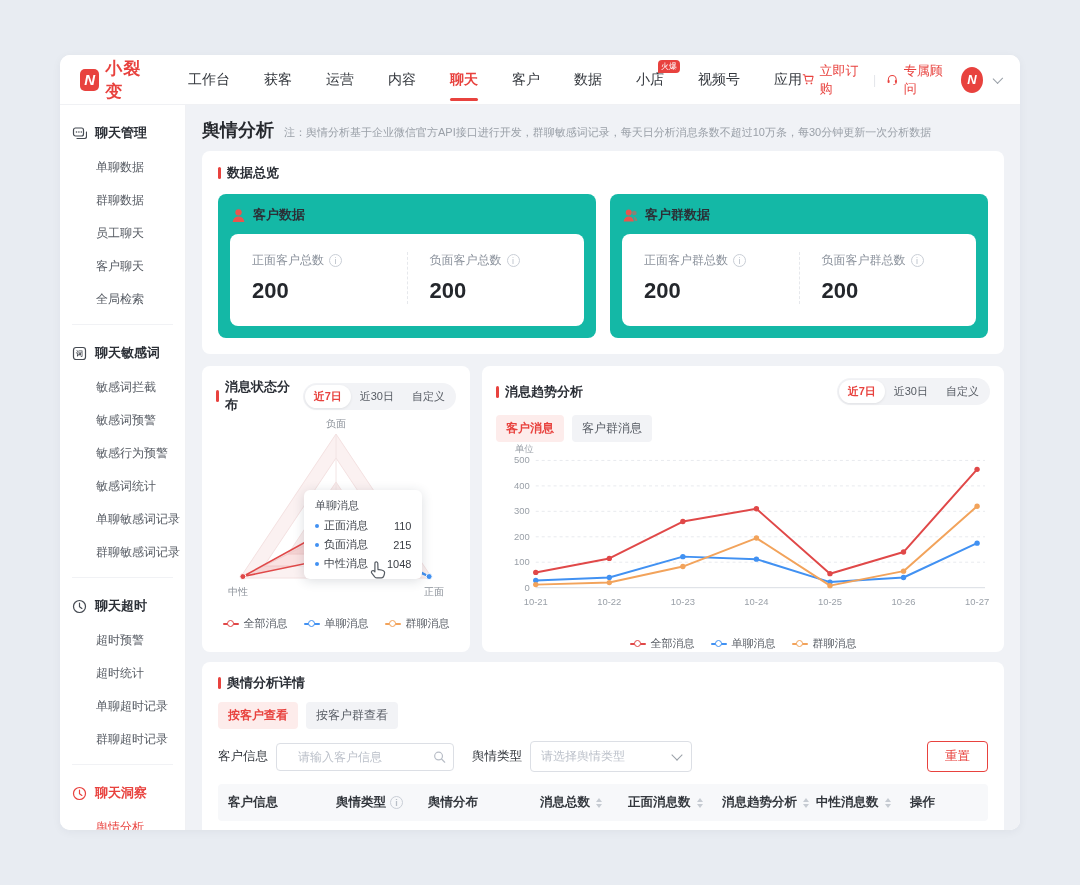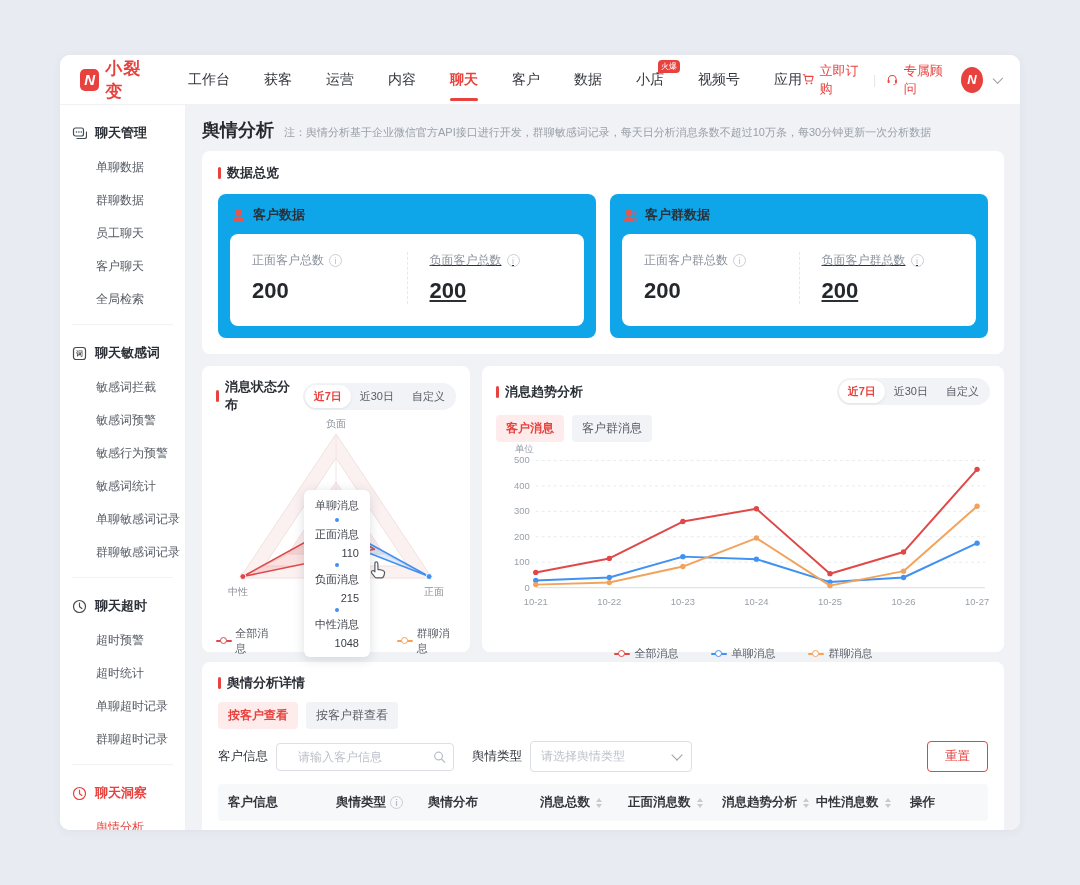--- a/index.html
+++ b/index.html
@@ -54,53 +54,53 @@
   .page-head { display:flex; align-items:baseline; gap:10px; margin-bottom:9px; }
   .page-title { font-size:18px; font-weight:bold; color:#26292e; }
   .page-note { font-size:11px; color:#9aa0a8; }
   
   .card { background:#fff; border-radius:8px; }
   .sec-title { display:flex; align-items:center; gap:6px; font-size:13px; font-weight:bold; color:#2b2f36; }
   .sec-bar { width:3px; height:12px; border-radius:2px; background:#e8423e; }
   
   .overview { padding:13px 16px 16px; margin-bottom:12px; }
   .ov-groups { display:flex; gap:14px; margin-top:12px; }
-  .ov-group { flex:1; background:#0ea5e9; border-radius:8px; padding:12px; }
+  .ov-group { flex:1; background:#14b8a6; border-radius:8px; padding:12px; }
   .ov-group-title { display:flex; align-items:center; gap:7px; font-size:13px; font-weight:bold; color:#2b2f36; }
   .ov-inner { background:#fff; border-radius:8px; margin-top:10px; padding:18px 0 22px; display:flex; }
   .ov-stat { flex:1; padding:0 22px; }
-  .ov-stat + .ov-stat { border-left:1px dashed #e6e8ec;text-decoration:underline; }
+  .ov-stat + .ov-stat { border-left:1px dashed #e6e8ec; }
   .ov-label { font-size:12px; color:#8b929c; display:flex; align-items:center; gap:5px; }
   .ov-value { font-size:22px; font-weight:bold; color:#24272c; margin-top:9px; }
   .info-i { width:13px; height:13px; border:1px solid #c9ced6; border-radius:50%; color:#b9bfc8;
     font-size:9px; display:inline-flex; align-items:center; justify-content:center; font-style:normal; }
   
   .charts-row { display:flex; gap:12px; margin-bottom:10px; height:286px; }
   .chart-card { padding:12px 14px; }
   .chart-card.left { width:268px; flex:0 0 268px; }
   .chart-card.right { flex:1; min-width:0; }
   .chart-head { display:flex; align-items:center; justify-content:space-between; }
   .seg { display:flex; background:#f2f3f6; border-radius:14px; padding:2px; font-size:11px; color:#565b63; }
   .seg-item { padding:4px 9px; border-radius:12px; cursor:pointer; white-space:nowrap; }
   .seg-item.active { background:#fff; color:#e8423e; font-weight:bold; box-shadow:0 1px 3px rgba(0,0,0,.08); }
   .pill-tabs { display:flex; gap:8px; margin-top:10px; }
   .pill { font-size:12px; padding:5px 10px; border-radius:4px; background:#f2f3f6; color:#565b63; cursor:pointer; }
   .pill.active { background:#fdeceb; color:#e8423e; font-weight:bold; }
-  .legend { display:flex; justify-content:center; gap:32px; font-size:11px; color:#565b63; margin-top:16px; }
+  .legend { display:flex; justify-content:center; gap:16px; font-size:11px; color:#565b63; margin-top:6px; }
   .legend-item { display:flex; align-items:center; gap:5px; cursor:pointer; }
   .lg-mark { position:relative; width:16px; height:8px; }
   .lg-mark::before { content:""; position:absolute; left:0; top:3px; width:16px; height:2px;
     background:var(--c); border-radius:1px; }
   .lg-mark::after { content:""; position:absolute; left:4px; top:0; width:5px; height:5px;
     border:1.5px solid var(--c); border-radius:50%; background:#fff; }
   .radar-wrap { position:relative; width:240px; margin:4px auto 0; }
   .radar-tooltip { position:absolute; left:88px; top:72px; background:#fff; border-radius:6px;
     box-shadow:0 2px 12px rgba(40,50,70,.16); padding:8px 11px; font-size:11px; color:#3a3e45; z-index:2; }
   .tt-title { margin-bottom:5px; color:#4a4f57; }
-  .tt-row { display:flex; align-items:center; gap:5px; margin-top:4px; white-space:nowrap;flex-direction:column; }
+  .tt-row { display:flex; align-items:center; gap:5px; margin-top:4px; white-space:nowrap; }
   .tt-dot { width:4px; height:4px; border-radius:50%; background:#4191f2; }
   .tt-val { margin-left:auto; padding-left:14px; }
   .cursor-icon { position:absolute; left:152px; top:142px; z-index:3; }
   
   .details { padding:12px 16px 14px; }
   .filters { display:flex; align-items:center; margin-top:12px; font-size:12.5px; color:#33373d; }
   .f-label { margin-right:8px; white-space:nowrap; }
   .f-input { position:relative; width:178px; }
   .f-input input { width:100%; border:1px solid #dcdfe5; border-radius:4px; padding:6px 26px 6px 21px;
     font-size:12px; color:#33373d; outline:none; font-family:inherit; }

